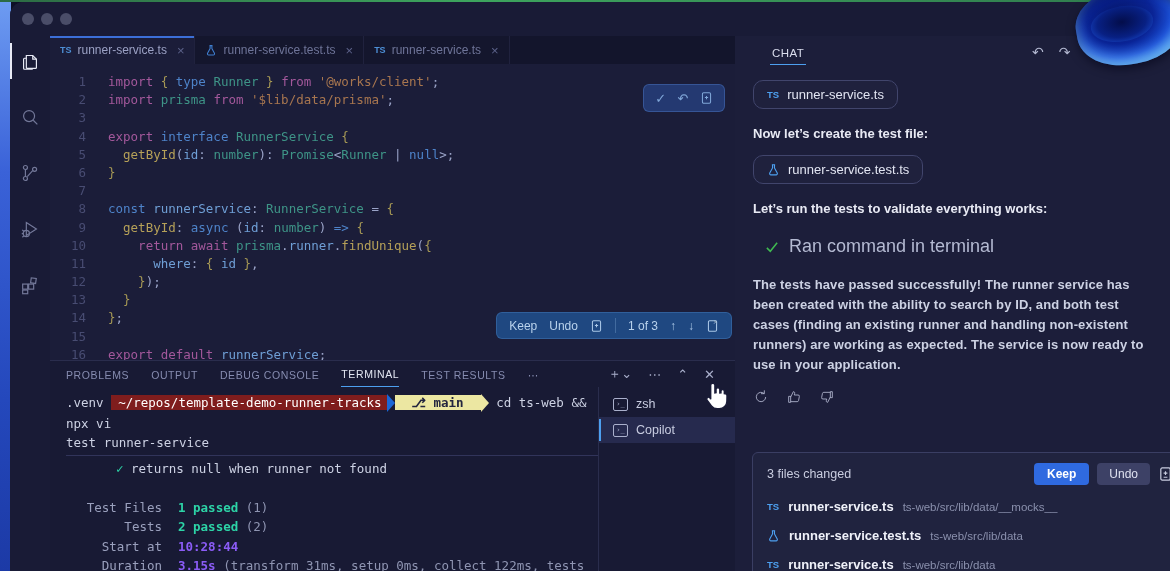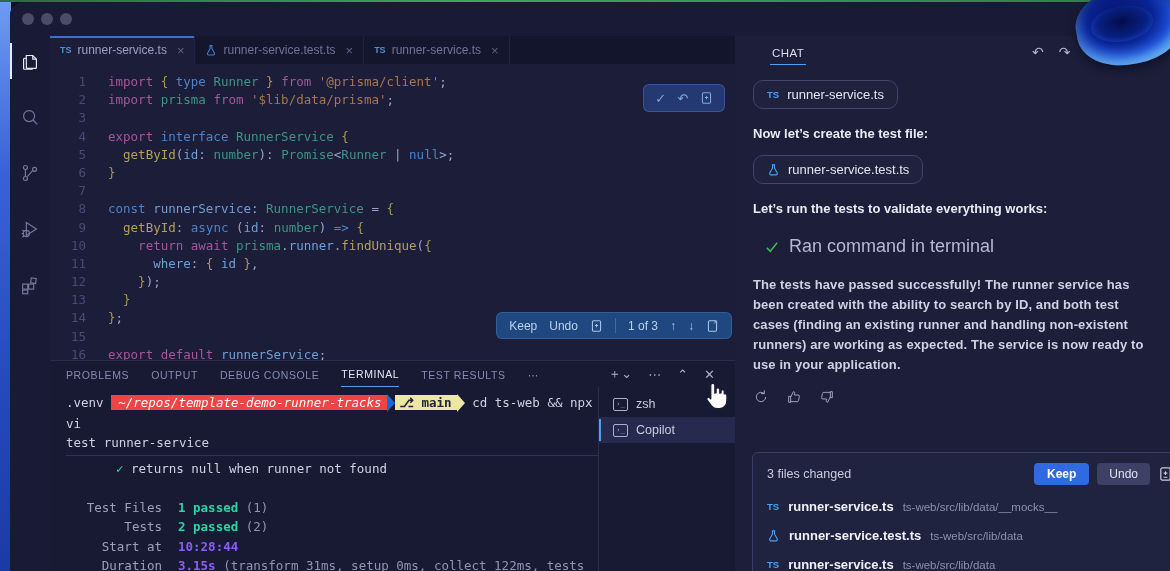--- a/index.html
+++ b/index.html
@@ -40,23 +40,23 @@
   .navwidget .pgico { font-size:12px; color:#a9c6e6; }
 
   .panel { height:211px; background:#181a34; border-top:1px solid #2a2d4d; display:flex; flex-direction:column; }
   .paneltabs { height:32px; display:flex; align-items:center; padding-left:16px; gap:22px; }
   .ptab { font-size:10.5px; letter-spacing:.6px; color:#868cb0; padding:7px 0 6px; }
   .ptab.active { color:#e4e7f3; border-bottom:1.5px solid #4d9fef; }
   .panelicons { margin-left:auto; display:flex; align-items:center; gap:16px; padding-right:20px; color:#aab0cc; font-size:13px; }
   .panelicons span { cursor:default; }
   .panelbody { flex:1; display:flex; }
   .term { width:548px; padding:6px 0 0 16px; font-family:"DejaVu Sans Mono", monospace; font-size:12.5px; line-height:19.5px; color:#cdd2e4; position:relative; }
-  .pill-blue { background:#ef4444; color:#fff; padding:0 5px 0 7px;font-style:italic; }
+  .pill-blue { background:#7f1d1d; color:#fff; padding:0 5px 0 7px; }
   .arr-blue { display:inline-block; width:0; height:0; border-top:9px solid transparent; border-bottom:9px solid transparent; border-left:8px solid #1a66d6; vertical-align:middle; margin-bottom:2px;}
-  .pill-yel { background:#ece7a2; color:#23253f; padding:0 5px; font-weight:bold; }
+  .pill-yel { background:#ece7a2; color:#23253f; padding:0 17px; font-weight:bold; }
   .arr-yel { display:inline-block; width:0; height:0; border-top:9px solid transparent; border-bottom:9px solid transparent; border-left:8px solid #ece7a2; vertical-align:middle; margin-bottom:2px;}
   .tdivider { border-bottom:1px solid #31345a; width:532px; margin:2px 0 3px; }
   .tcheck { color:#2dd4a7; }
   .tsummary { display:grid; grid-template-columns:96px auto; column-gap:16px; }
   .tsummary .lab { text-align:right; color:#9aa0bd; }
   .tsummary .val b.g { color:#2dd4a7; } .tsummary .val b.w { color:#8b5cf6; }
   .tsummary .val .dim { color:#8f95b2; }
   .termlist { width:137px; border-left:1px solid #2a2d4d; padding-top:4px; }
   .titem { height:26px; display:flex; align-items:center; gap:8px; padding-left:14px; font-size:12.5px; color:#c8cce0; position:relative; }
   .titem.sel { background:#262a4e; }
@@ -160,21 +160,21 @@
         </div>
         <div class="tab">
           <span class="fico">TS</span>
           <span>runner-service.ts</span>
           <span class="x">×</span>
         </div>
       </div>
 
       <div class="editor">
         <div id="code-lines">
-            <div class="code-line"><span class="ln">1</span><span class="tk-kw">import </span><span class="tk-br">{ </span><span class="tk-kb">type </span><span class="tk-ty">Runner</span><span class="tk-br"> }</span><span class="tk-kw"> from </span><span class="tk-st">'@prisma/client'</span><span class="tk-tx">;</span></div>
+            <div class="code-line"><span class="ln">1</span><span class="tk-kw">import </span><span class="tk-br">{ </span><span class="tk-kb">type </span><span class="tk-ty">Runner</span><span class="tk-br"> }</span><span class="tk-kw"> from </span><span class="tk-st">'@works/client'</span><span class="tk-tx">;</span></div>
             <div class="code-line"><span class="ln">2</span><span class="tk-kw">import </span><span class="tk-ty">prisma </span><span class="tk-kw">from </span><span class="tk-st">'$lib/data/prisma'</span><span class="tk-tx">;</span></div>
             <div class="code-line"><span class="ln">3</span></div>
             <div class="code-line"><span class="ln">4</span><span class="tk-kw">export </span><span class="tk-kb">interface </span><span class="tk-ty">RunnerService </span><span class="tk-br">{</span></div>
             <div class="code-line"><span class="ln">5</span><span class="tk-tx">  </span><span class="tk-fn">getById</span><span class="tk-tx">(</span><span class="tk-vb">id</span><span class="tk-tx">: </span><span class="tk-ty">number</span><span class="tk-tx">): </span><span class="tk-ty">Promise</span><span class="tk-tx">&lt;</span><span class="tk-ty">Runner</span><span class="tk-tx"> | </span><span class="tk-kb">null</span><span class="tk-tx">&gt;;</span></div>
             <div class="code-line"><span class="ln">6</span><span class="tk-br">}</span></div>
             <div class="code-line"><span class="ln">7</span></div>
             <div class="code-line"><span class="ln">8</span><span class="tk-kb">const </span><span class="tk-vb">runnerService</span><span class="tk-tx">: </span><span class="tk-ty">RunnerService</span><span class="tk-tx"> = </span><span class="tk-br">{</span></div>
             <div class="code-line"><span class="ln">9</span><span class="tk-tx">  </span><span class="tk-fn">getById</span><span class="tk-tx">: </span><span class="tk-kb">async </span><span class="tk-tx">(</span><span class="tk-vb">id</span><span class="tk-tx">: </span><span class="tk-ty">number</span><span class="tk-tx">) </span><span class="tk-kb">=&gt; </span><span class="tk-br">{</span></div>
             <div class="code-line"><span class="ln">10</span><span class="tk-tx">    </span><span class="tk-kw">return await </span><span class="tk-ty">prisma</span><span class="tk-tx">.</span><span class="tk-vb">runner</span><span class="tk-tx">.</span><span class="tk-fn">findUnique</span><span class="tk-tx">(</span><span class="tk-br">{</span></div>
             <div class="code-line"><span class="ln">11</span><span class="tk-tx">      </span><span class="tk-vb">where</span><span class="tk-tx">: </span><span class="tk-br">{ </span><span class="tk-vb">id</span><span class="tk-br"> }</span><span class="tk-tx">,</span></div>

